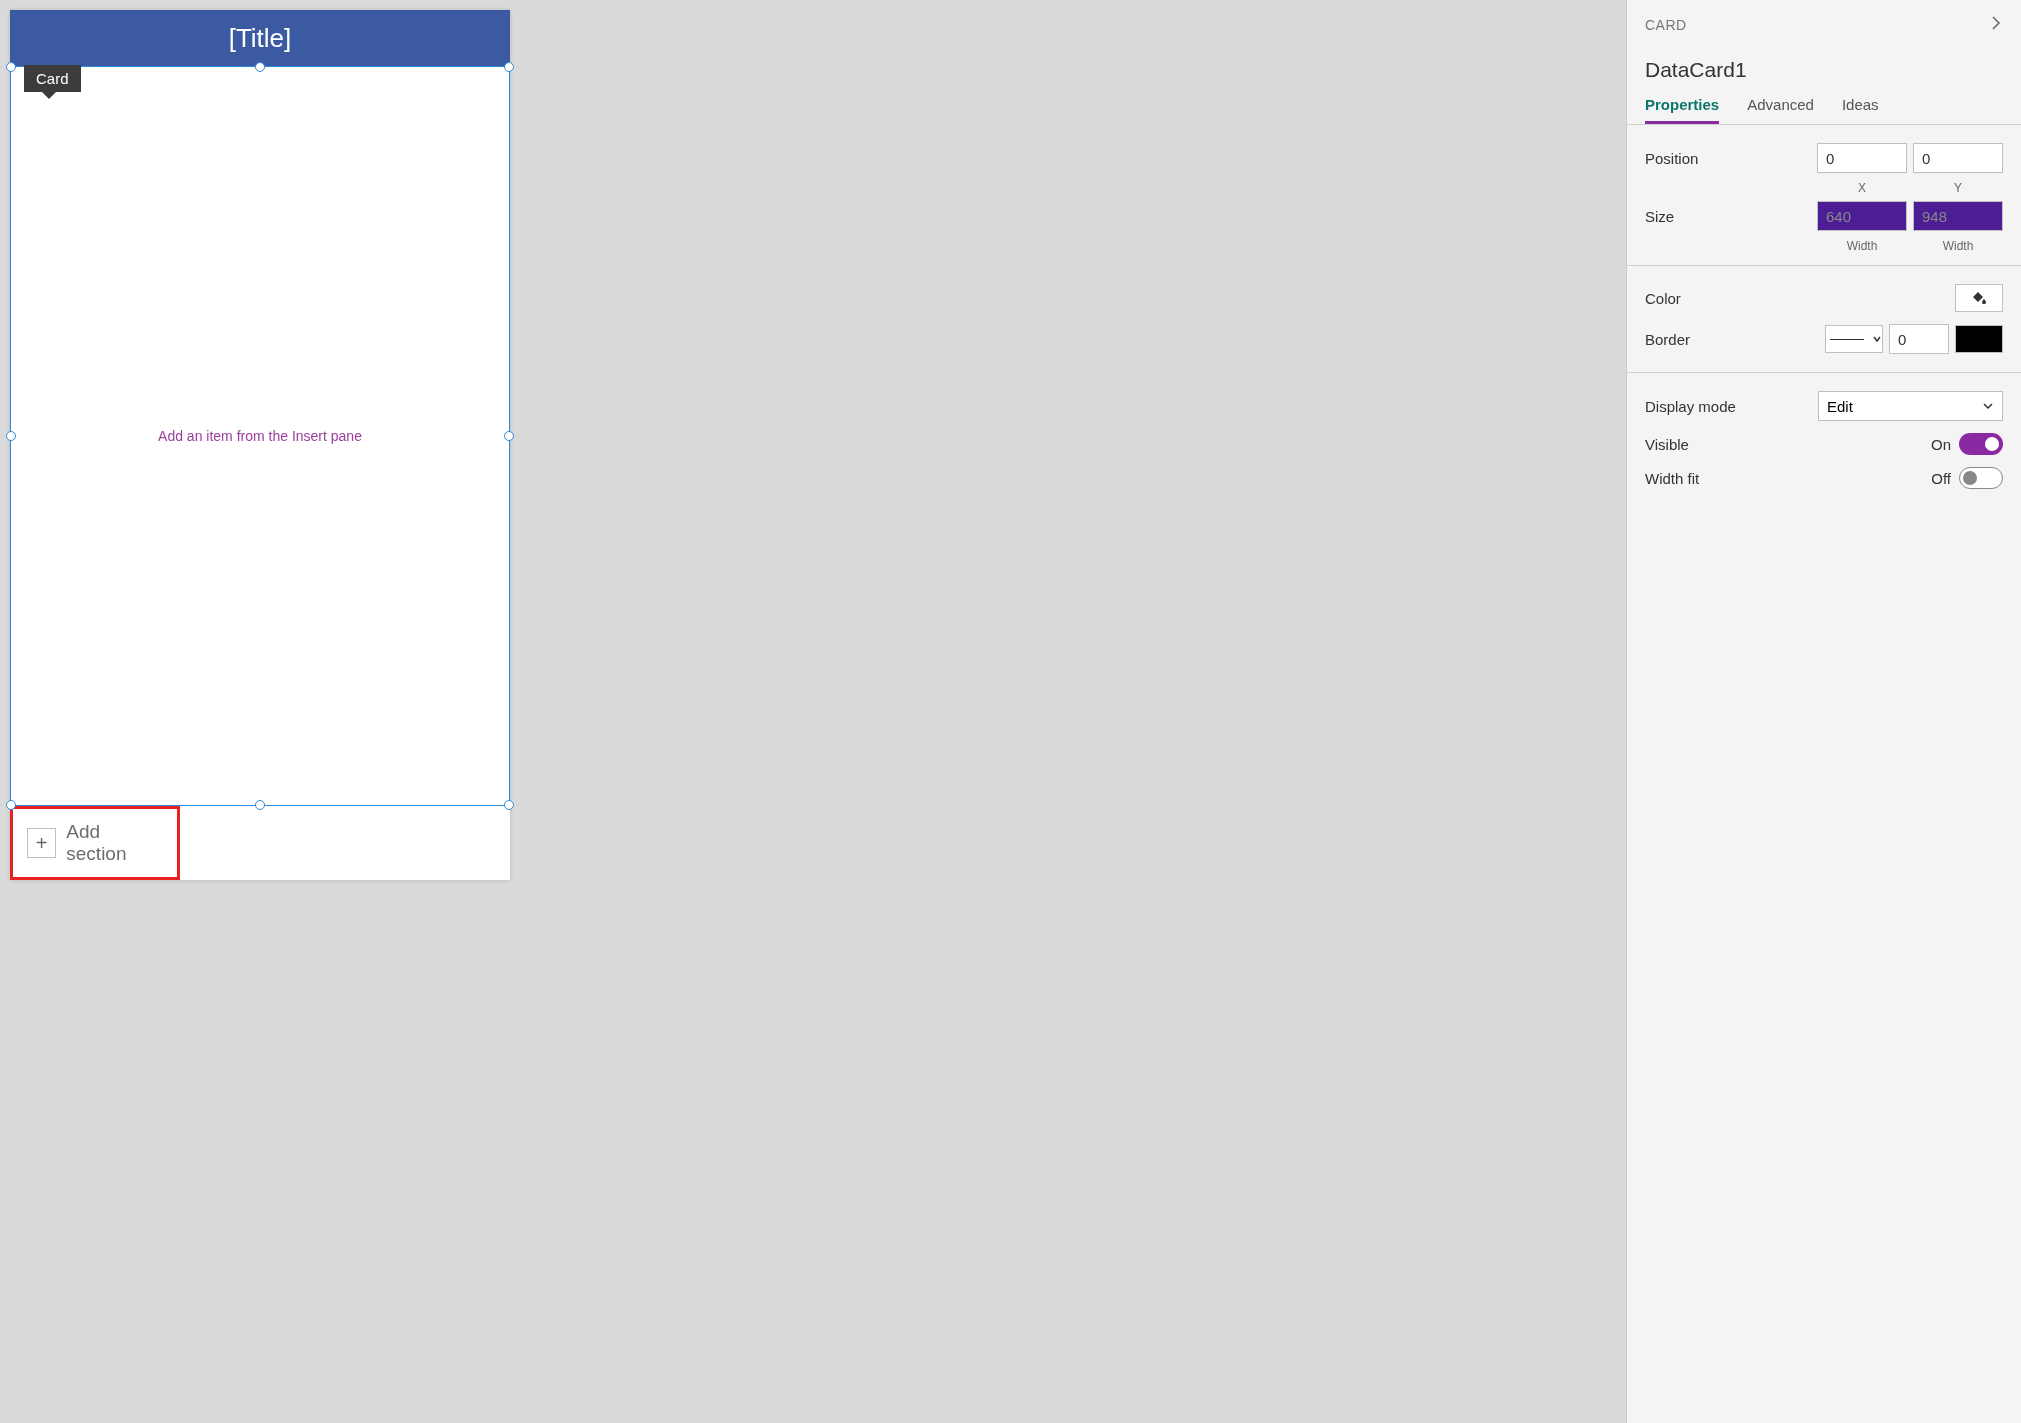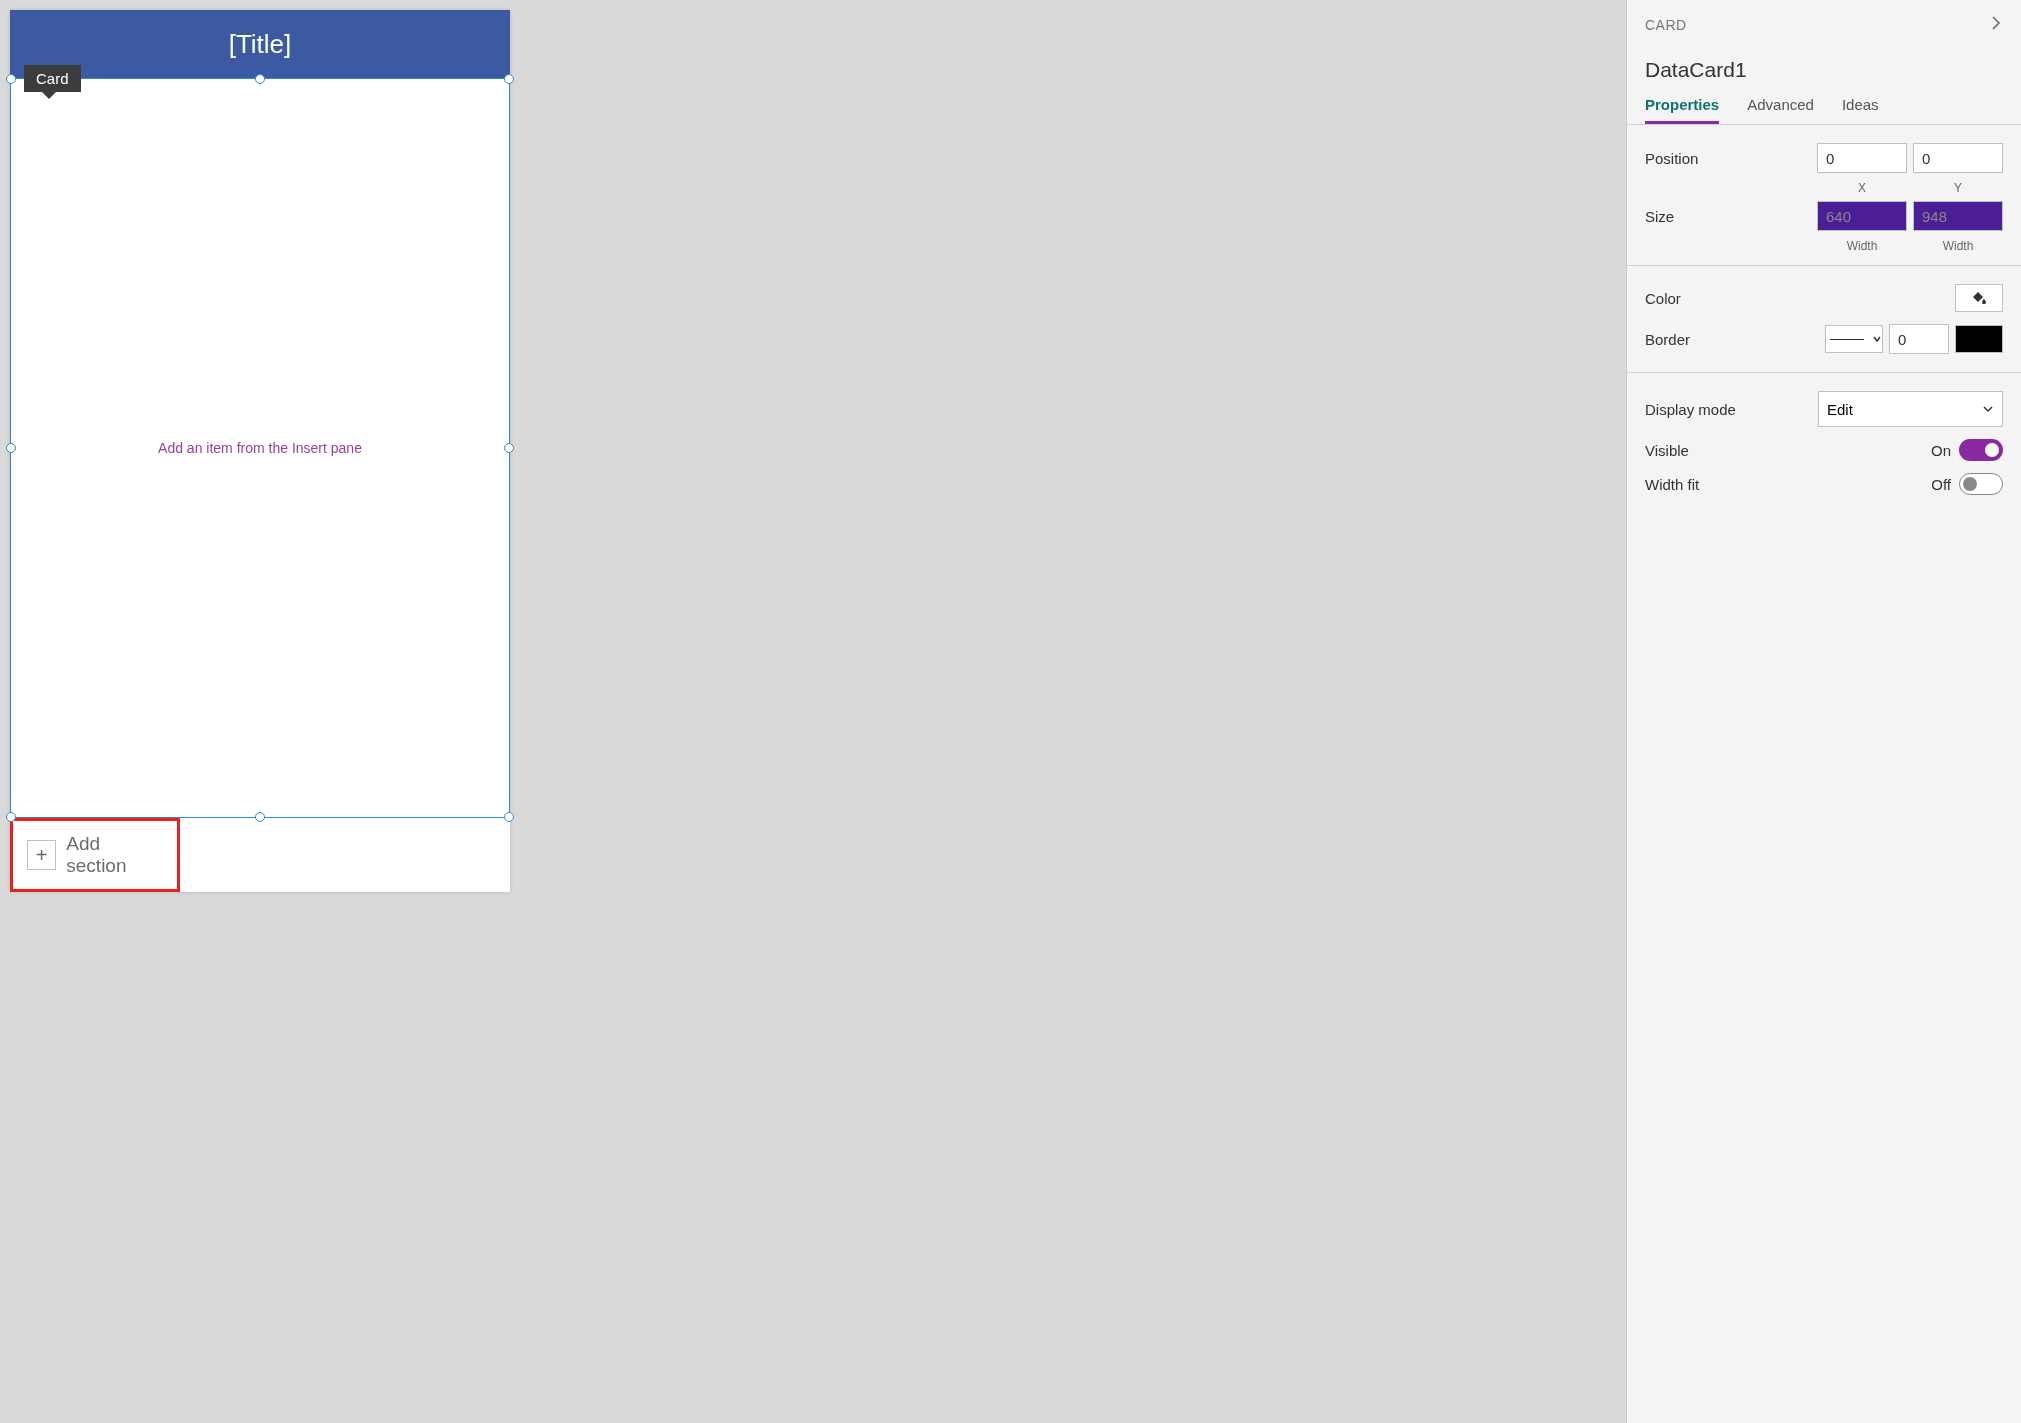--- a/index.html
+++ b/index.html
@@ -20,21 +20,21 @@
       padding: 10px;
     }
     .card-container {
       position: relative;
       width: 500px;
       background: #fff;
       box-shadow: 0 0 4px rgba(0,0,0,0.15);
     }
     .card-header {
       background: #3b5aa2;
-      height: 68px;
+      height: 56px;
       display: flex;
       align-items: center;
       justify-content: center;
       color: #fff;
       font-size: 26px;
       font-weight: 400;
     }
     .card-body {
       position: relative;
       height: 740px;
@@ -218,21 +218,21 @@
       gap: 4px;
     }
     .border-line {
       flex: 1;
       height: 1px;
       background: #333;
       margin: 0 4px;
     }
     .select-box {
       width: 185px;
-      height: 36px;
+      height: 30px;
       border: 1px solid #c0c0c0;
       background: #fff;
       padding: 0 8px;
       display: flex;
       align-items: center;
       justify-content: space-between;
       font-size: 15px;
     }
     .toggle {
       width: 44px;

